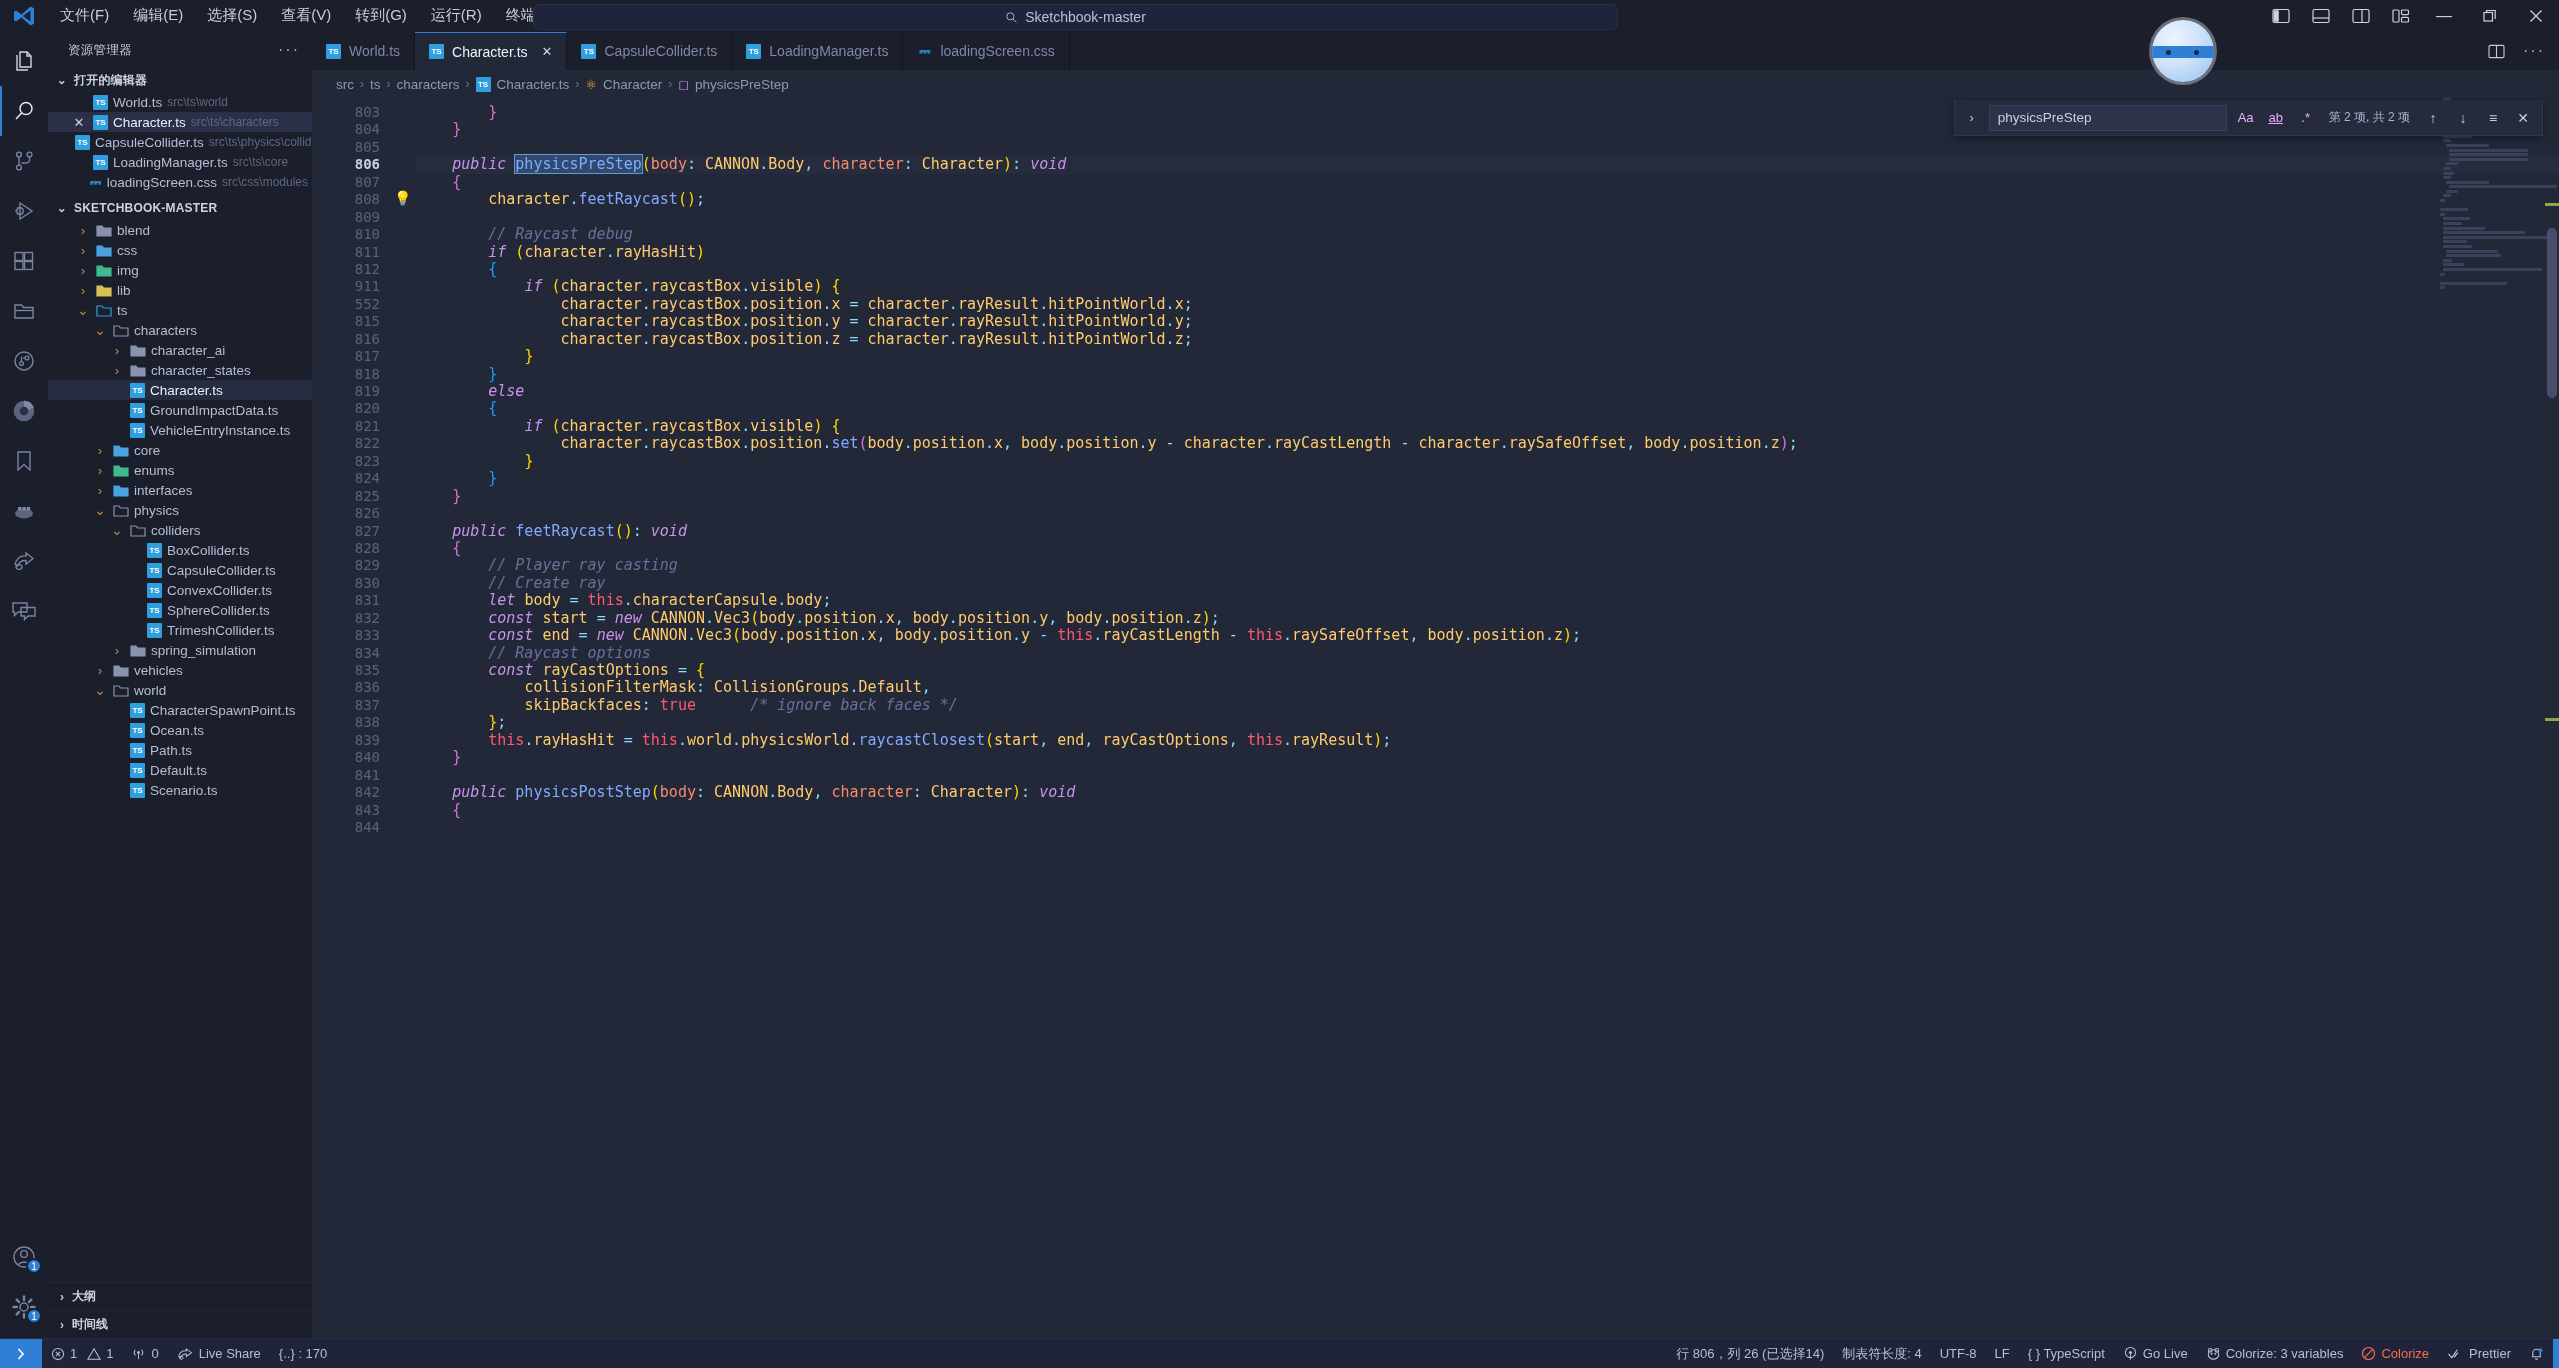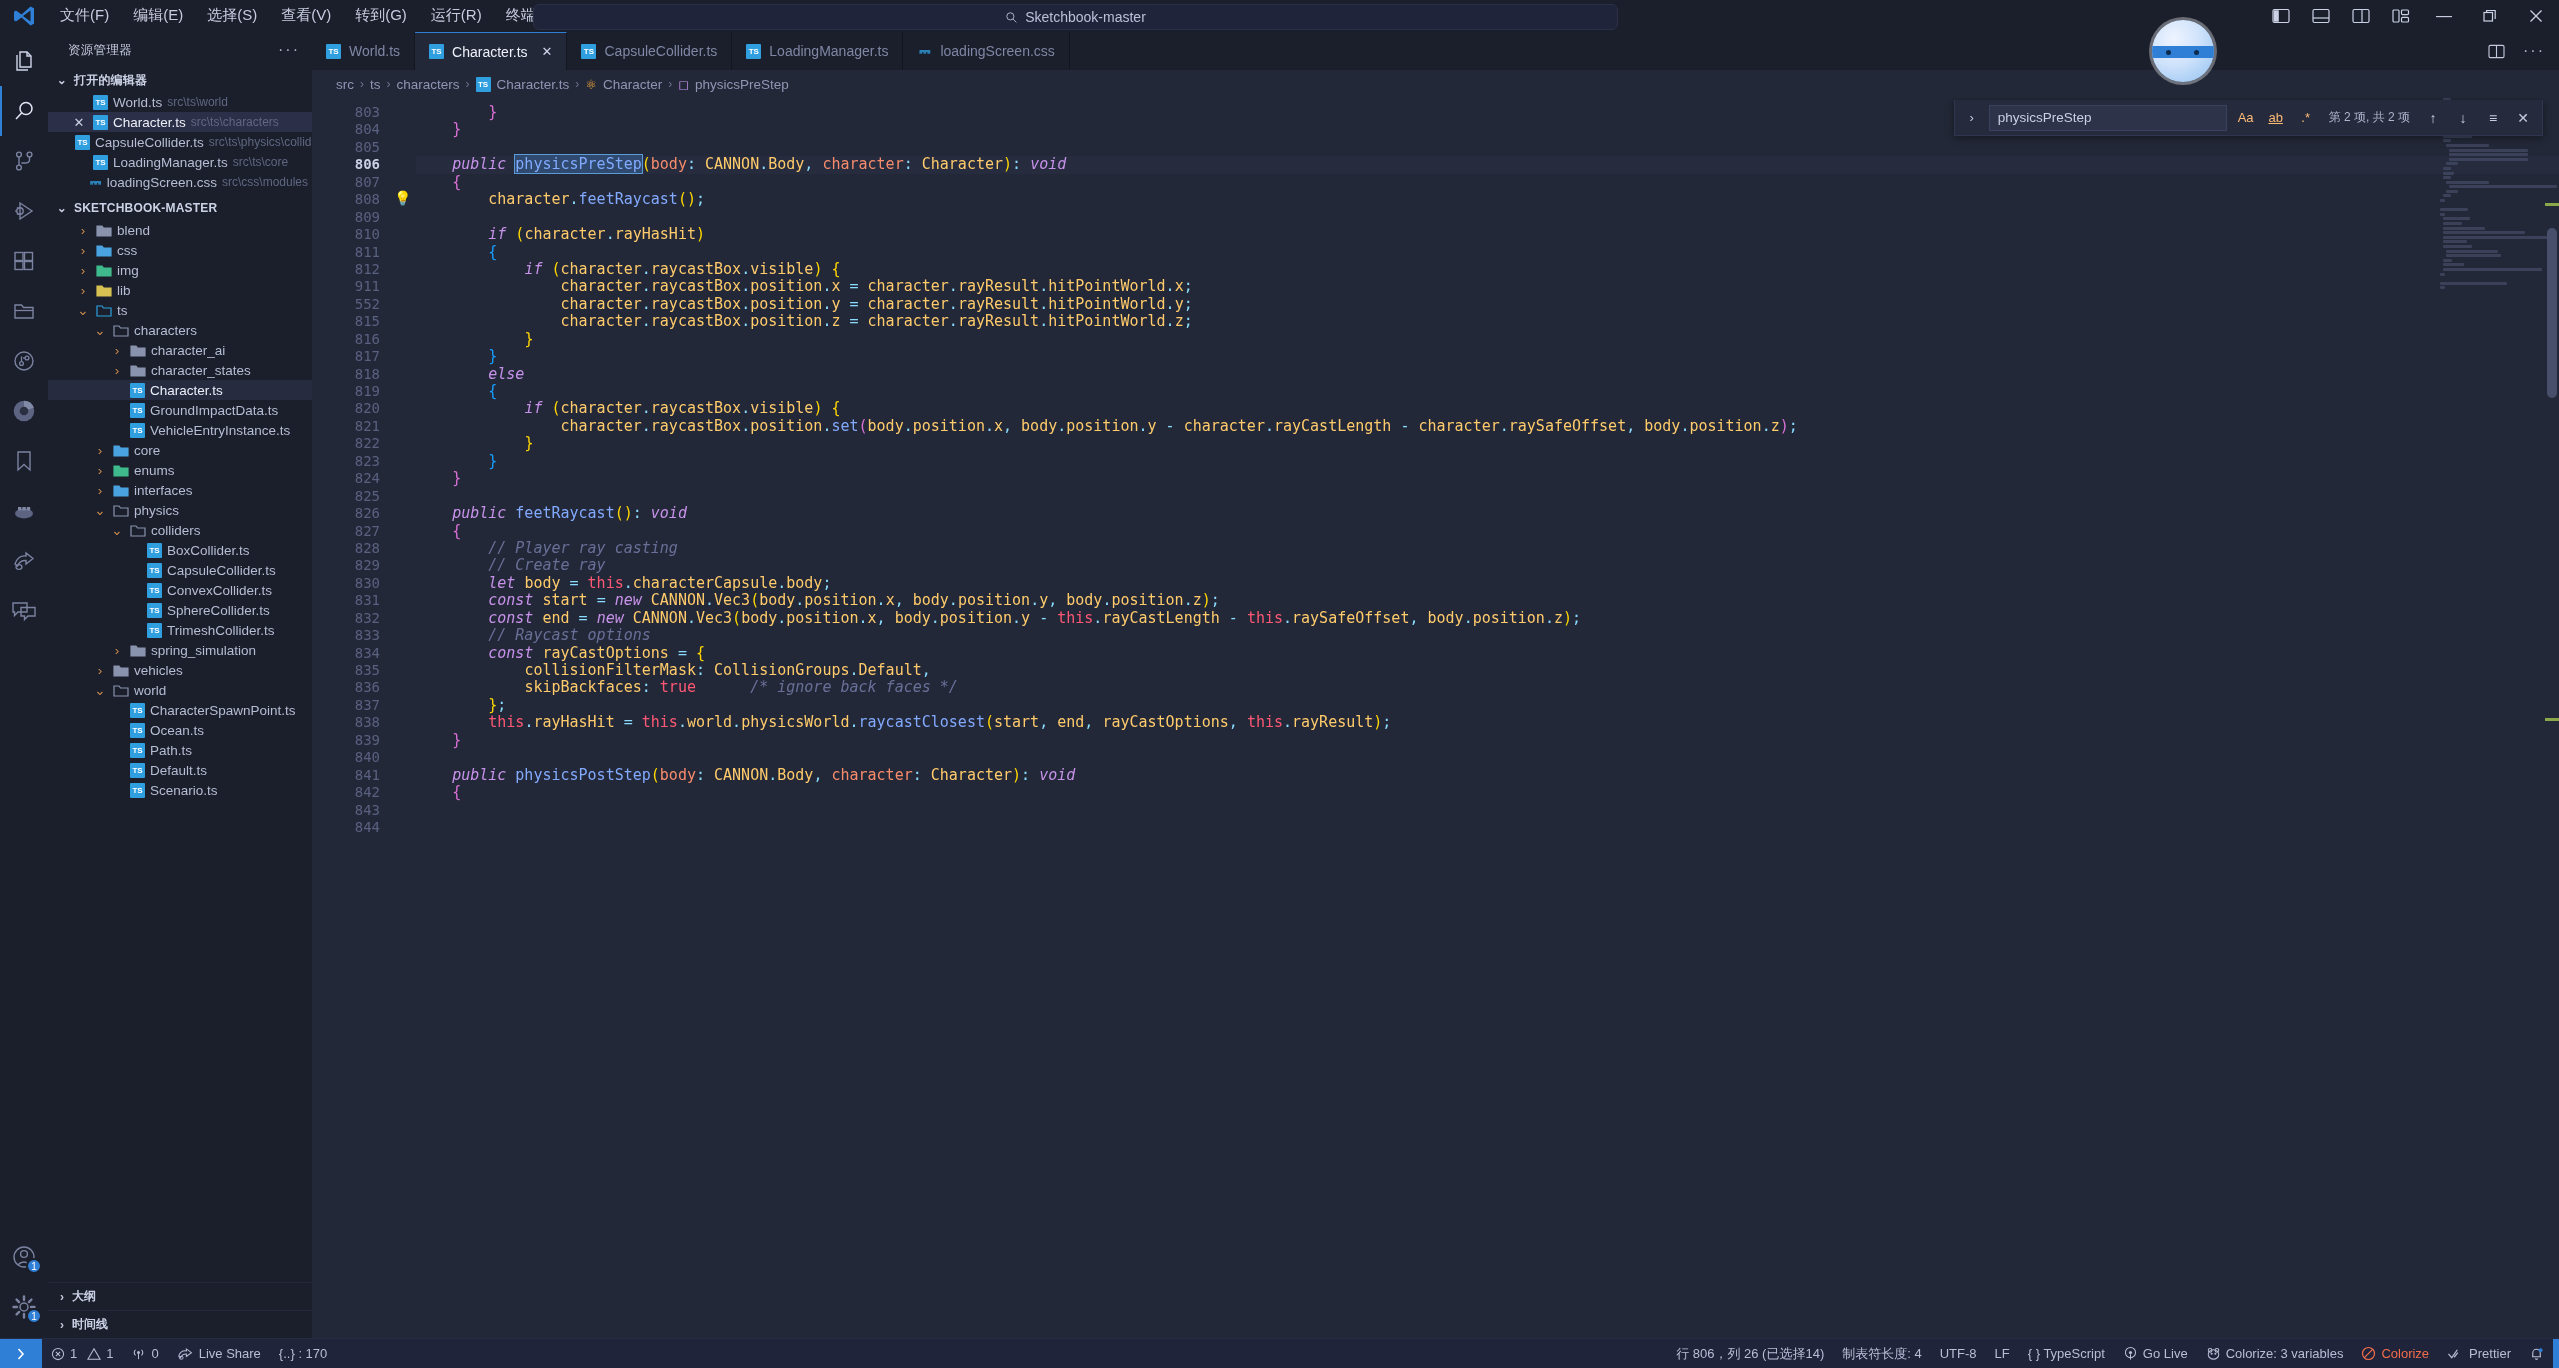--- a/index.html
+++ b/index.html
@@ -161,21 +161,21 @@
     position: absolute; right: 16px; top: 2px; height: 36px;
     background: #252b3d; border: 1px solid #2f3750; border-top: none;
     box-shadow: 0 2px 8px rgba(0,0,0,.4);
     display: flex; align-items: center; gap: 8px; padding: 0 8px; z-index: 20;
   }
   .fw-toggle { color:#c0c6dc; font-size: 13px; width: 18px; text-align:center; }
   .fw-input {
     width: 238px; height: 26px; background: #2d3348; border: 1px solid #3a4260;
     display: flex; align-items: center; padding: 0 8px; font-size: 13.5px; color: #c9cfe4;
   }
-  .fw-opt { font-size: 13px; color: #fdba74; width: 22px; text-align: center; }
+  .fw-opt { font-size: 13px; color: #f0abfc; width: 22px; text-align: center; }
   .fw-count { font-size: 12px; color: #aeb5cd; white-space: nowrap; padding: 0 4px; }
   .fw-btn { font-size: 14px; color: #c6ccdf; width: 22px; text-align:center; }
 
   
   .minimap {
     position: absolute; right: 14px; top: 0; width: 108px; height: 100%;
     opacity: .55; pointer-events: none;
   }
   .mm-line { height: 3px; margin-bottom: 1.6px; background: #4d5674; border-radius: 1px; }
   .scroll-deco { position: absolute; right: 0; top: 0; width: 14px; height: 100%; background: transparent; }
@@ -742,20 +742,21 @@
             <span class="bulb">💡</span>
           </div>
           <div class="codecol" id="codecol">
               <div class="cline"><span>        </span><span class="br2">}</span></div>
               <div class="cline"><span>    </span><span class="br2">}</span></div>
               <div class="cline"><span></span></div>
               <div class="cline hl"><span>    </span><span class="k">public </span><span class="fn sel-tok">physicsPreStep</span><span class="br1">(</span><span class="var">body</span><span class="pn">: </span><span class="typ">CANNON</span><span class="pn">.</span><span class="typ">Body</span><span class="pn">, </span><span class="var">character</span><span class="pn">: </span><span class="typ">Character</span><span class="br1">)</span><span class="pn">: </span><span class="k">void</span></div>
               <div class="cline"><span>    </span><span class="br2">{</span></div>
               <div class="cline"><span>        </span><span class="prop">character</span><span class="pn">.</span><span class="fn">feetRaycast</span><span class="br1">(</span><span class="br1">)</span><span class="pn">;</span></div>
               <div class="cline"><span></span></div>
+              <div class="cline"><span>        </span><span class="cm">// Raycast debug</span></div>
               <div class="cline"><span>        </span><span class="kw">if </span><span class="br1">(</span><span class="prop">character</span><span class="pn">.</span><span class="prop">rayHasHit</span><span class="br1">)</span></div>
               <div class="cline"><span>        </span><span class="br3">{</span></div>
               <div class="cline"><span>            </span><span class="kw">if </span><span class="br1">(</span><span class="prop">character</span><span class="pn">.</span><span class="prop">raycastBox</span><span class="pn">.</span><span class="prop">visible</span><span class="br1">) </span><span class="br1">{</span></div>
               <div class="cline"><span>                </span><span class="prop">character</span><span class="pn">.</span><span class="prop">raycastBox</span><span class="pn">.</span><span class="prop">position</span><span class="pn">.</span><span class="prop">x </span><span class="pn">= </span><span class="prop">character</span><span class="pn">.</span><span class="prop">rayResult</span><span class="pn">.</span><span class="prop">hitPointWorld</span><span class="pn">.</span><span class="prop">x</span><span class="pn">;</span></div>
               <div class="cline"><span>                </span><span class="prop">character</span><span class="pn">.</span><span class="prop">raycastBox</span><span class="pn">.</span><span class="prop">position</span><span class="pn">.</span><span class="prop">y </span><span class="pn">= </span><span class="prop">character</span><span class="pn">.</span><span class="prop">rayResult</span><span class="pn">.</span><span class="prop">hitPointWorld</span><span class="pn">.</span><span class="prop">y</span><span class="pn">;</span></div>
               <div class="cline"><span>                </span><span class="prop">character</span><span class="pn">.</span><span class="prop">raycastBox</span><span class="pn">.</span><span class="prop">position</span><span class="pn">.</span><span class="prop">z </span><span class="pn">= </span><span class="prop">character</span><span class="pn">.</span><span class="prop">rayResult</span><span class="pn">.</span><span class="prop">hitPointWorld</span><span class="pn">.</span><span class="prop">z</span><span class="pn">;</span></div>
               <div class="cline"><span>            </span><span class="br1">}</span></div>
               <div class="cline"><span>        </span><span class="br3">}</span></div>
               <div class="cline"><span>        </span><span class="kw">else</span></div>
               <div class="cline"><span>        </span><span class="br3">{</span></div>

